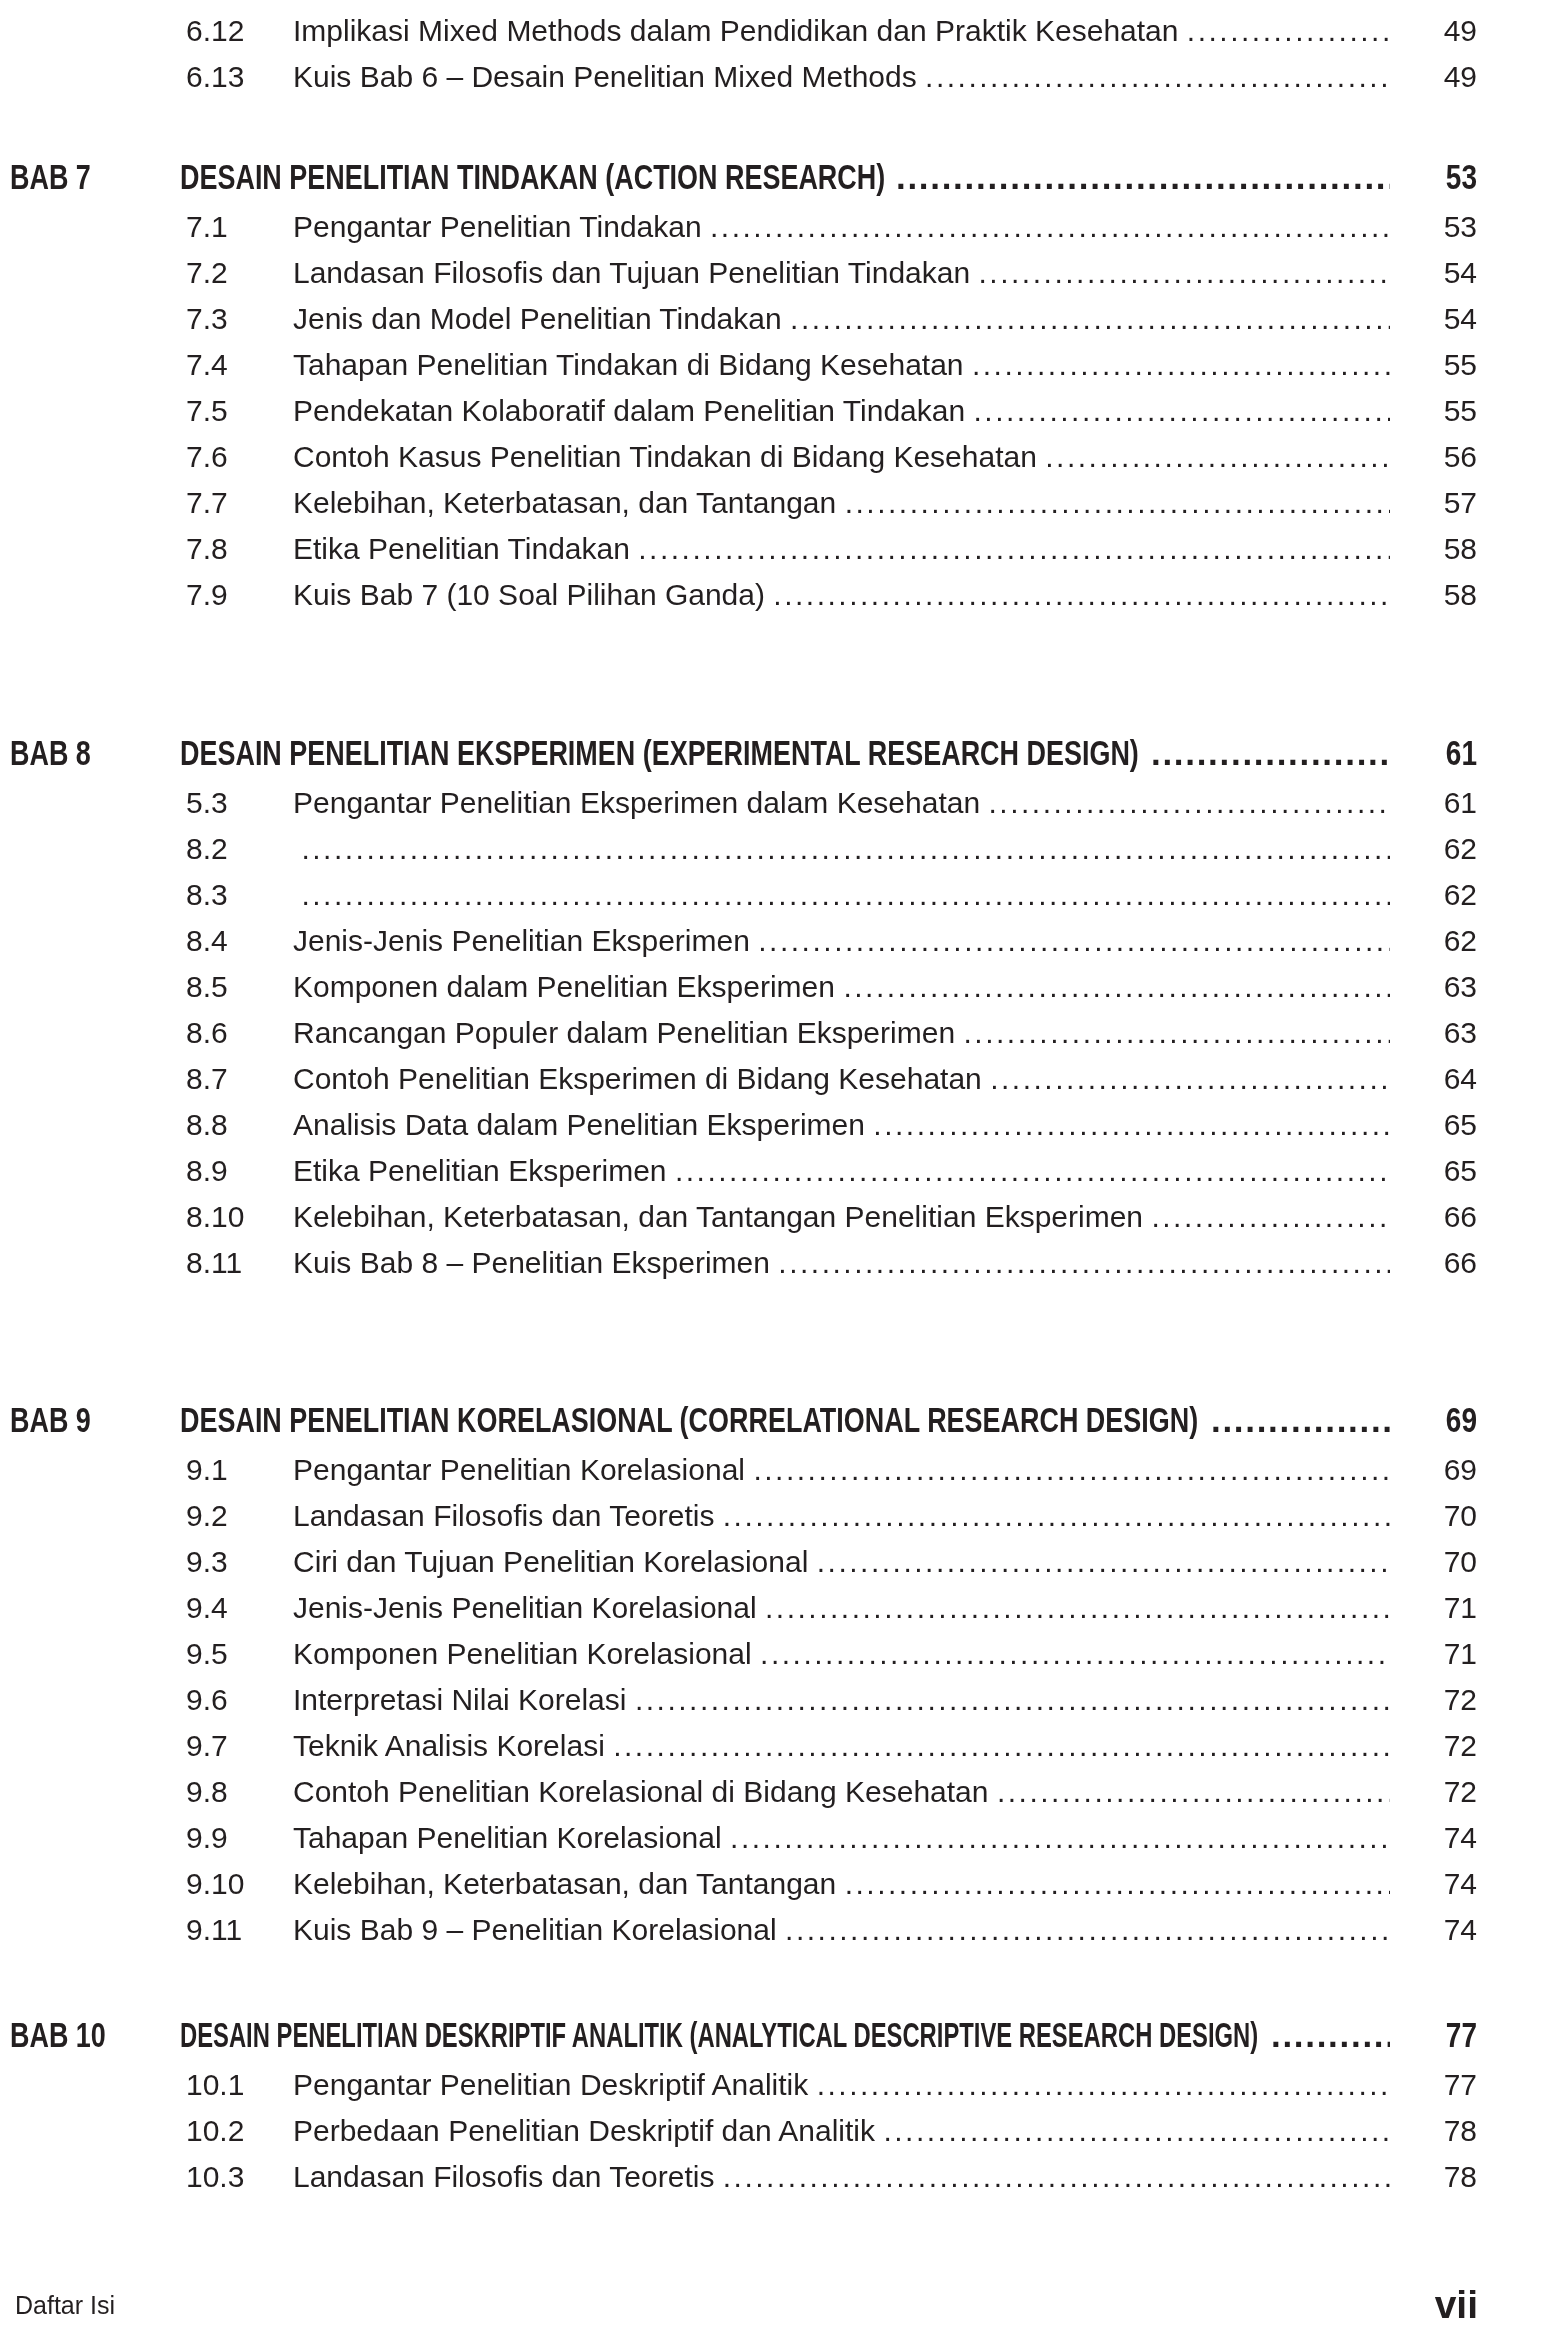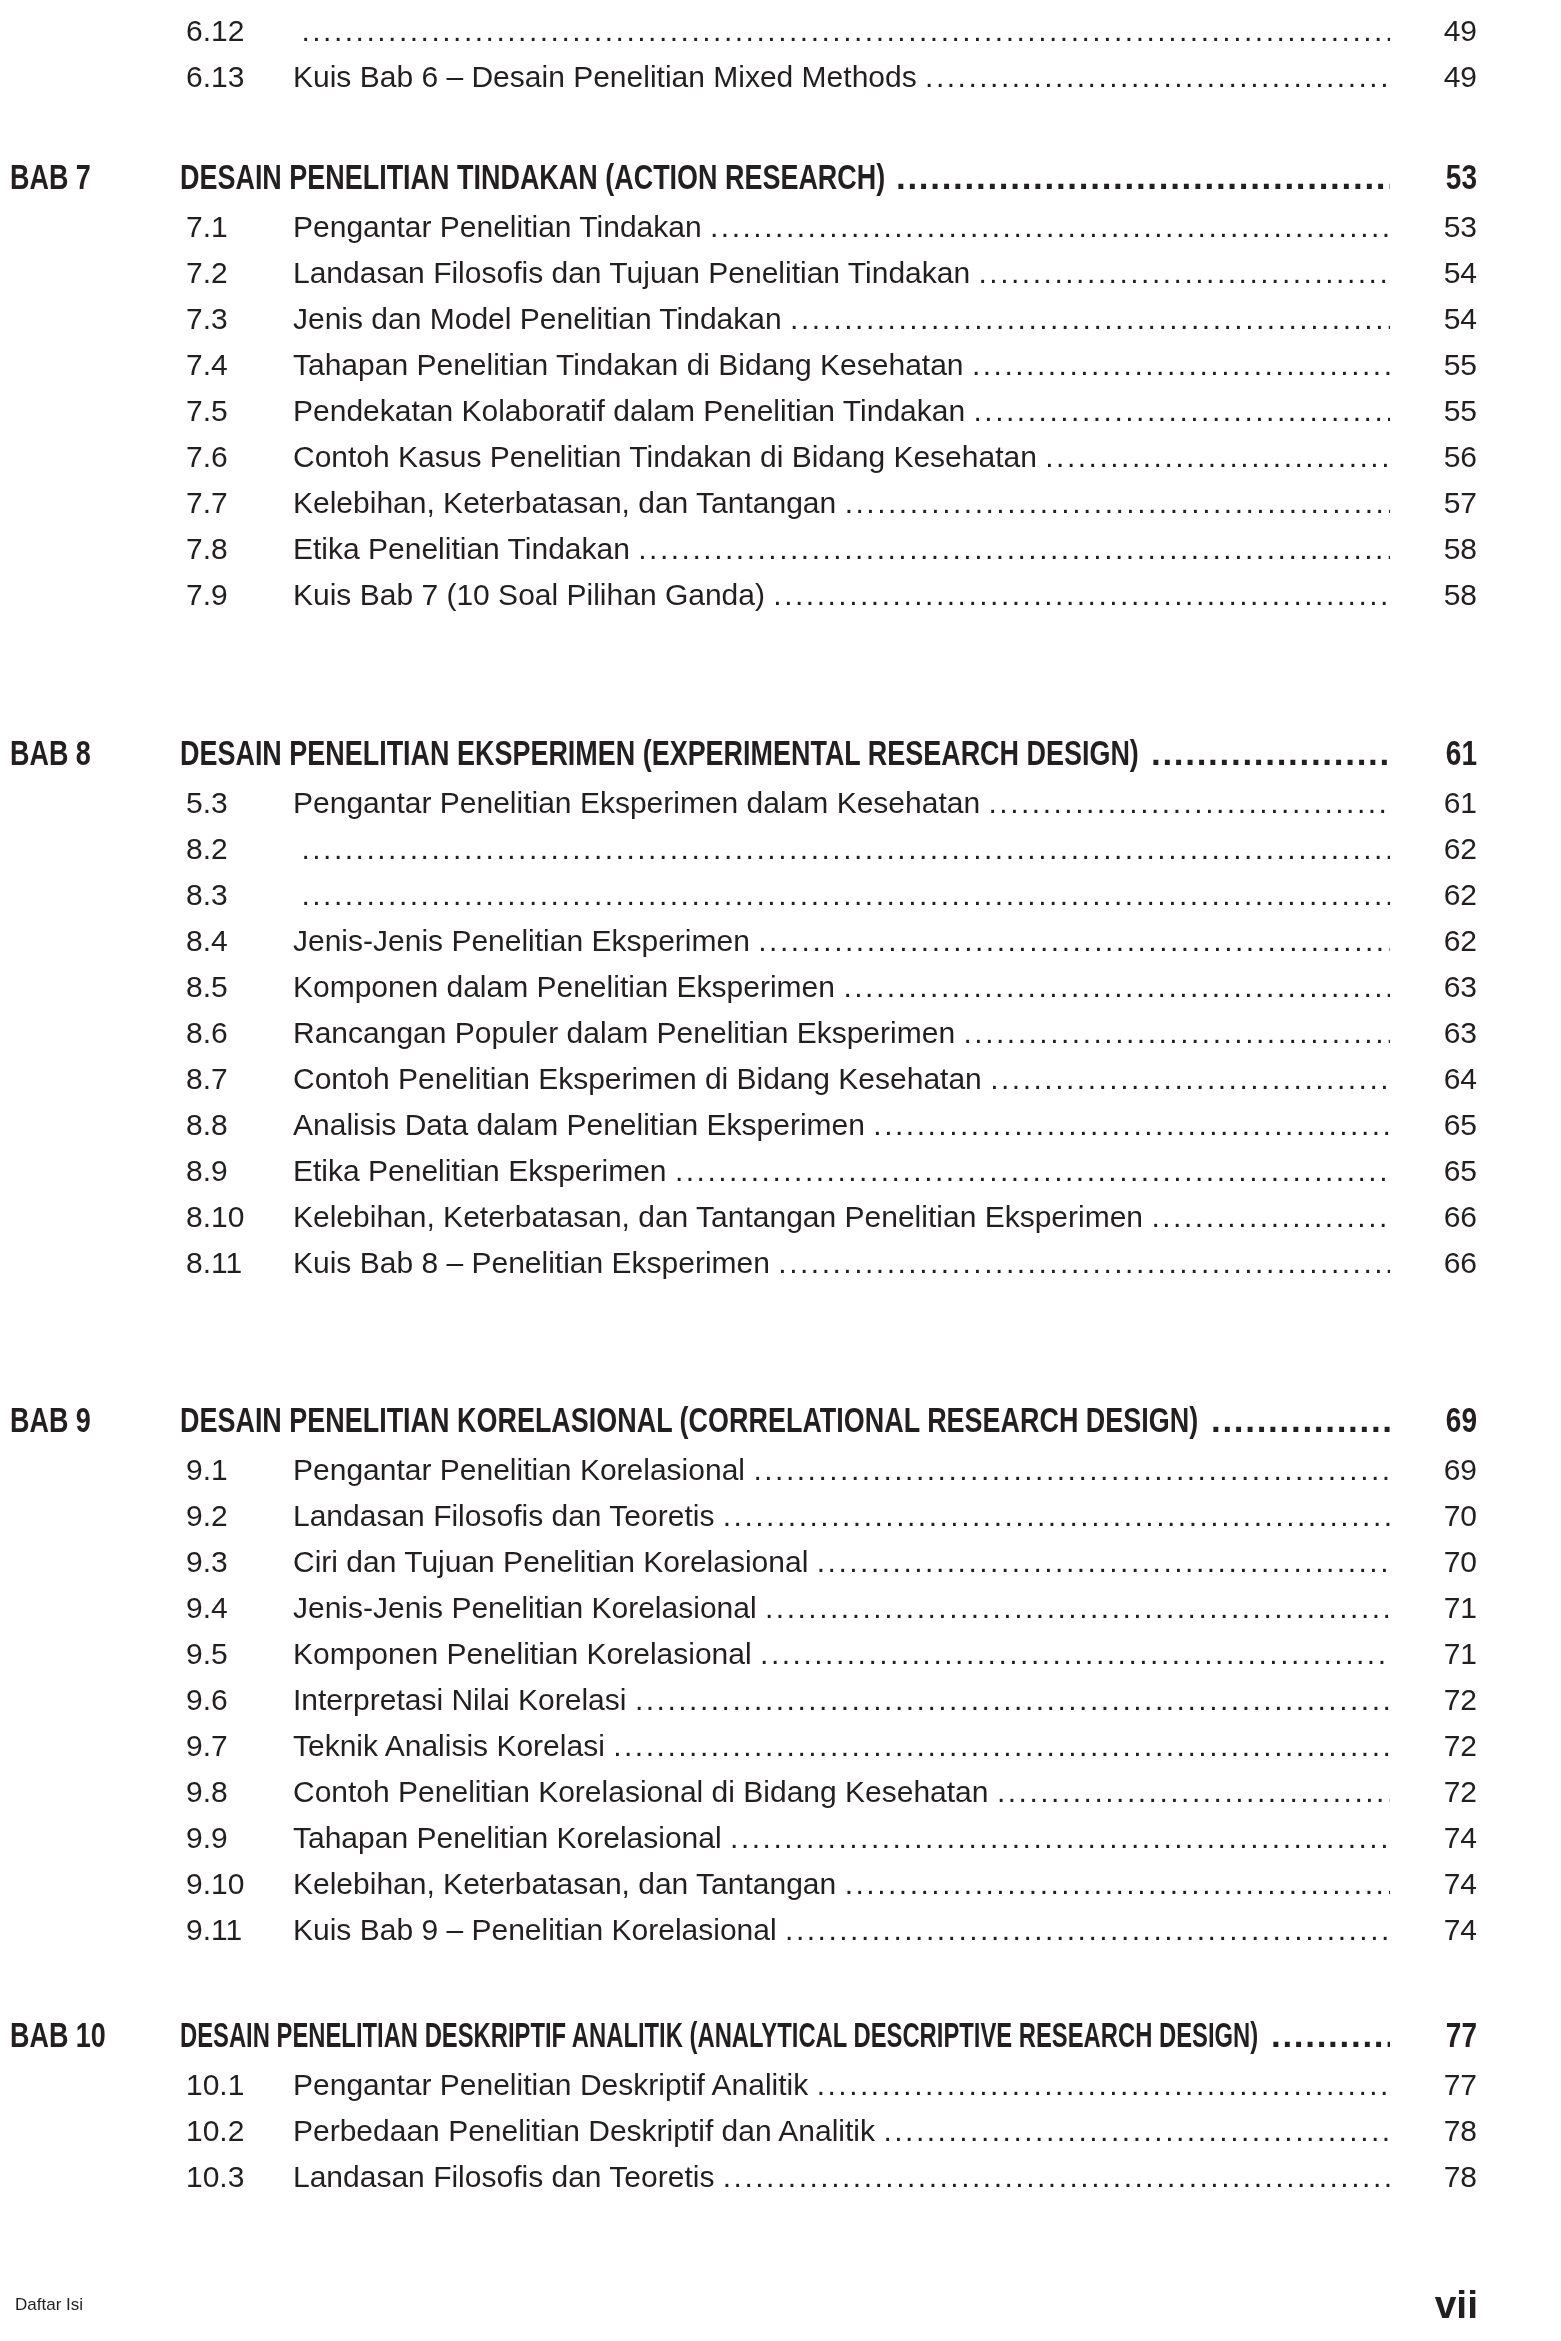--- a/index.html
+++ b/index.html
@@ -64,41 +64,42 @@
   .section.sec-1{margin-top:108px;}
   .section.sec-2{margin-top:107px;}
   .section.sec-3{margin-top:55px;}
   .section .h-inner{--cx:0.77;}
   .section.sec-3 .h-inner{--cx:0.68;}
   
   .footer-left{
     position:absolute;
     left:15px;
     bottom:22px;
-    font-size:17px;
+    font-size:25px;
     line-height:28.6px;
   }
   .footer-right{
     position:absolute;
     right:83px;
     bottom:17px;
     font-family:Liberation Sans, sans-serif;
     font-weight:700;
     font-size:39px;
     line-height:40px;
   }
 </style>
 </head>
 <body>
 
 <div class="page">
   <main class="toc">
     <div id="toc-root">
         <div class="row item-row">
     <span class="num">6.12</span>
+    <span class="title">Implikasi Mixed Methods dalam Pendidikan dan Praktik Kesehatan</span>
     <span class="dots"></span>
     <span class="page-num">49</span>
   </div>
         <div class="row item-row">
     <span class="num">6.13</span>
     <span class="title">Kuis Bab 6 – Desain Penelitian Mixed Methods</span>
     <span class="dots"></span>
     <span class="page-num">49</span>
   </div>
         <div class="section sec-0">

